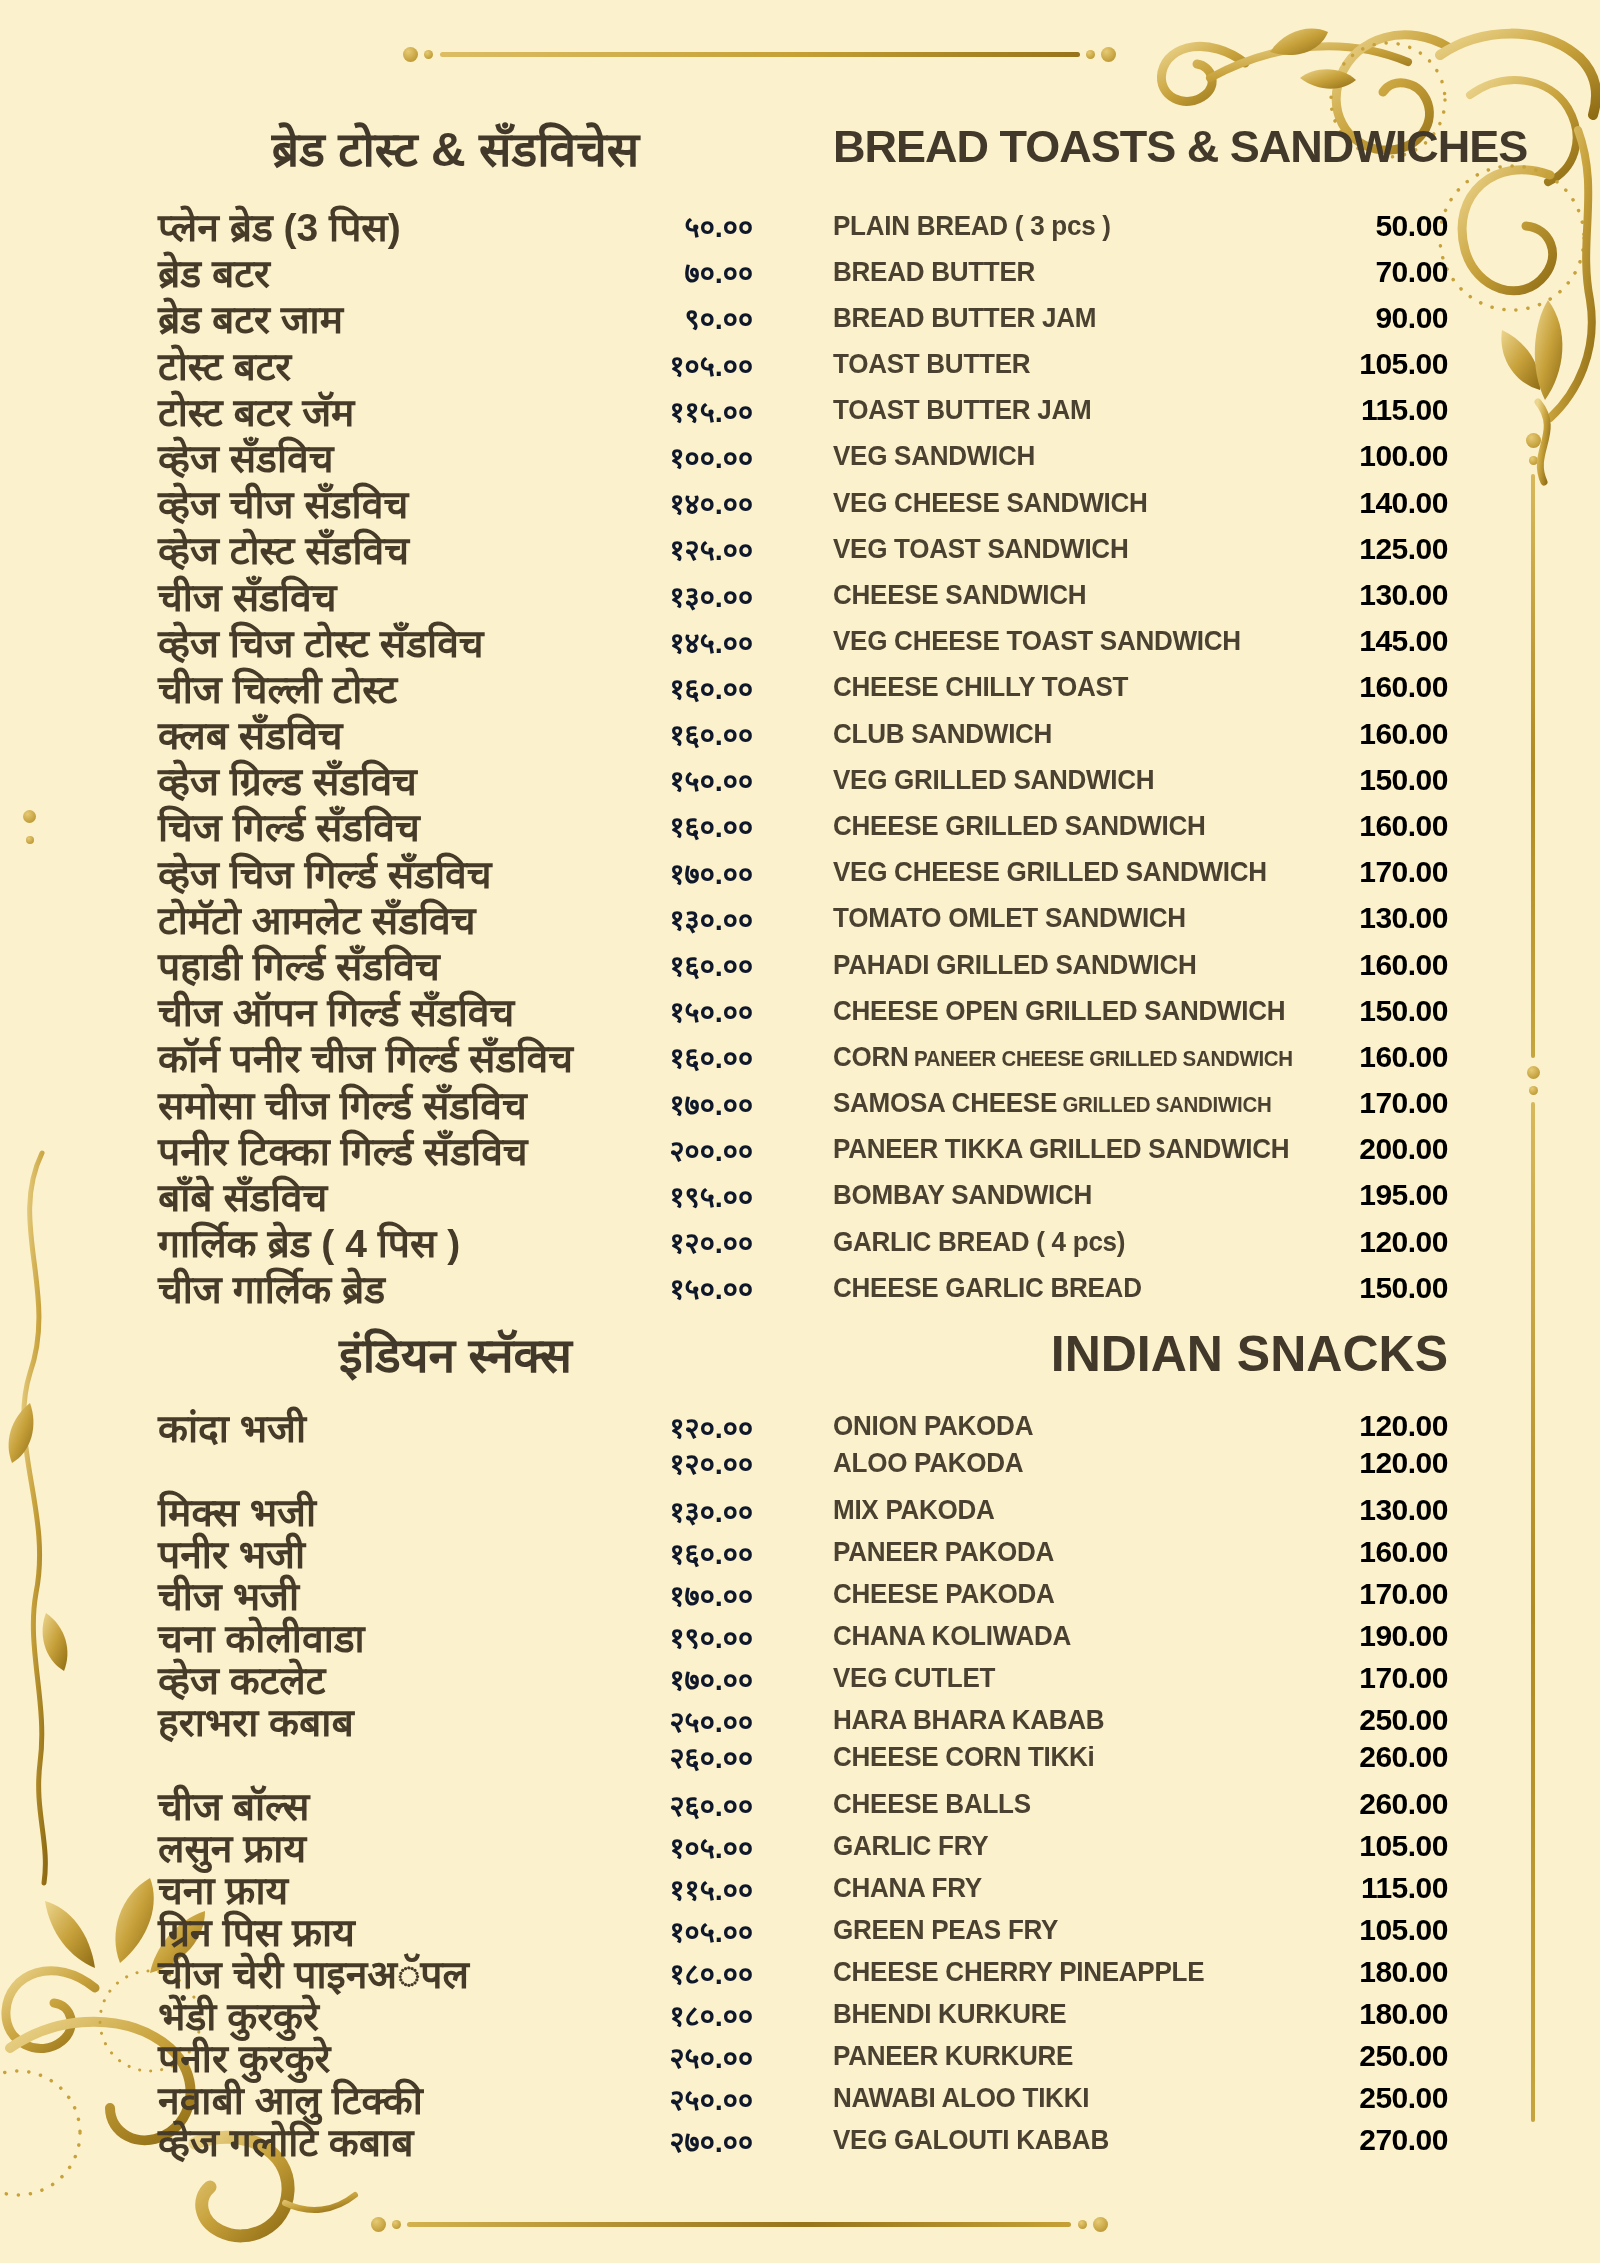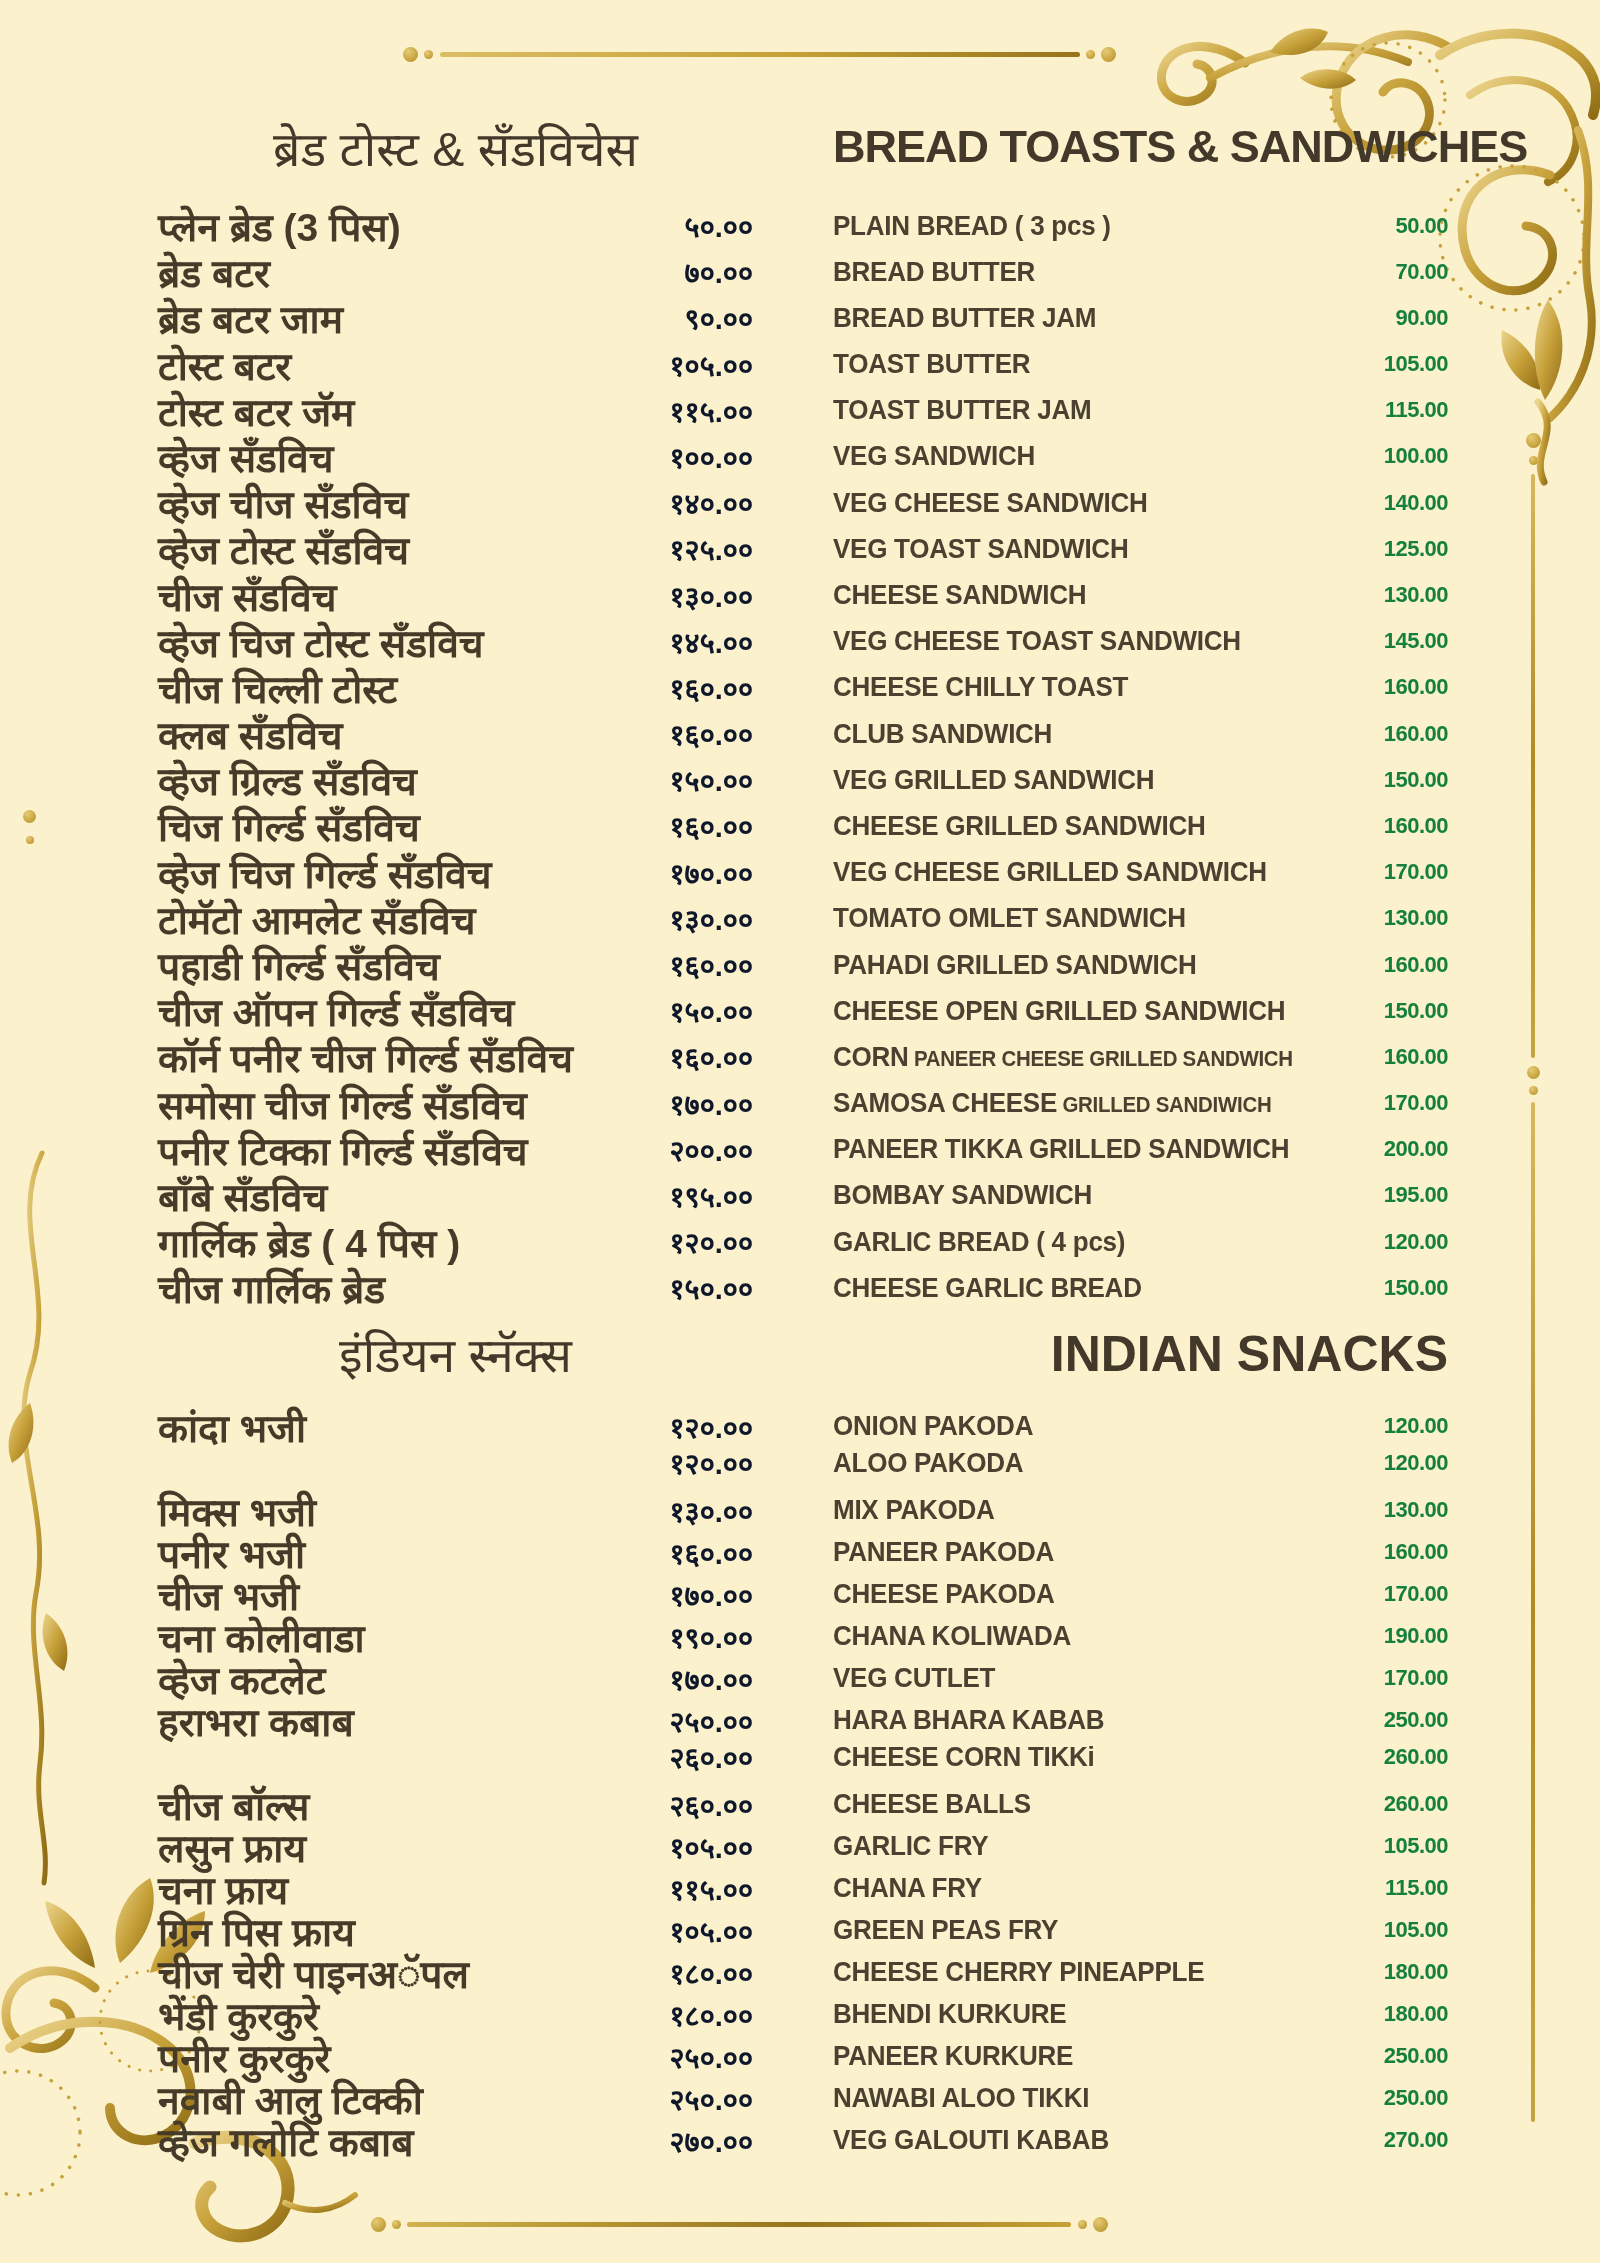--- a/index.html
+++ b/index.html
@@ -10,31 +10,31 @@
   }
   #menu-body{position:absolute;inset:0;padding-top:95px;z-index:2}
   .grid{
     display:grid;
     grid-template-columns:450px 145px 80px 440px 175px;
     padding:0 152px 0 158px;
     align-items:center;
   }
   .header-row{height:104px}
   .hr2{height:92px}
-  .h-hi{grid-column:1/3;text-align:center;font-size:48px;font-weight:400;white-space:nowrap;color:#42392a}
+  .h-hi{grid-column:1/3;text-align:center;font-size:48px;font-weight:700;white-space:nowrap;color:#42392a}
   .h-en{grid-column:4/6;text-align:right;font-size:45px;font-weight:700;letter-spacing:-1px;white-space:nowrap;color:#42392a}
   .hr2 .h-en{font-size:50px;letter-spacing:0}
   .item-row{height:46.2px}
   .row2{height:42px}
   .name-hi{grid-column:1;font-size:39px;font-weight:700;white-space:nowrap;color:#453b28}
   .price-hi{grid-column:2;font-size:29px;font-weight:700;text-align:right;white-space:nowrap;color:#0f172a}
   .name-en{grid-column:4;font-size:28px;font-weight:700;letter-spacing:-.3px;white-space:nowrap;
            transform:scaleX(.93);transform-origin:left center;color:#4a4130}
   .name-en .sm{font-size:22px}
-  .price-en{grid-column:5;font-size:22px;font-weight:700;letter-spacing:-.5px;text-align:right;white-space:nowrap;color:#15803d}
+  .price-en{grid-column:5;font-size:30px;font-weight:700;letter-spacing:-.5px;text-align:right;white-space:nowrap;color:#000000}
   .dot{position:absolute;border-radius:50%;
        background:radial-gradient(circle at 35% 30%,#e6ca74,#b38c22);z-index:1}
   .rule-h{position:absolute;height:5px;border-radius:3px;
           background:linear-gradient(90deg,#dcbd64,#c5a136 55%,#97741a);z-index:1}
   .rule-h.rev{background:linear-gradient(90deg,#d2b14e,#97741a 60%,#c5a136)}
   .rule-v{position:absolute;width:4px;border-radius:2px;
           background:linear-gradient(180deg,#d8b85c,#b08a22 50%,#c7a53e);z-index:1}
   .flourish{position:absolute;z-index:1}
 </style>
 </head>

